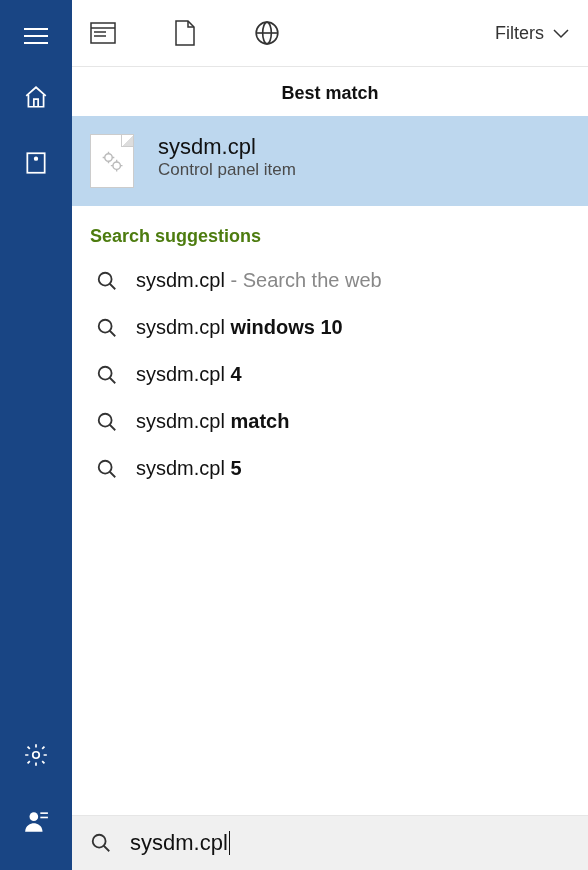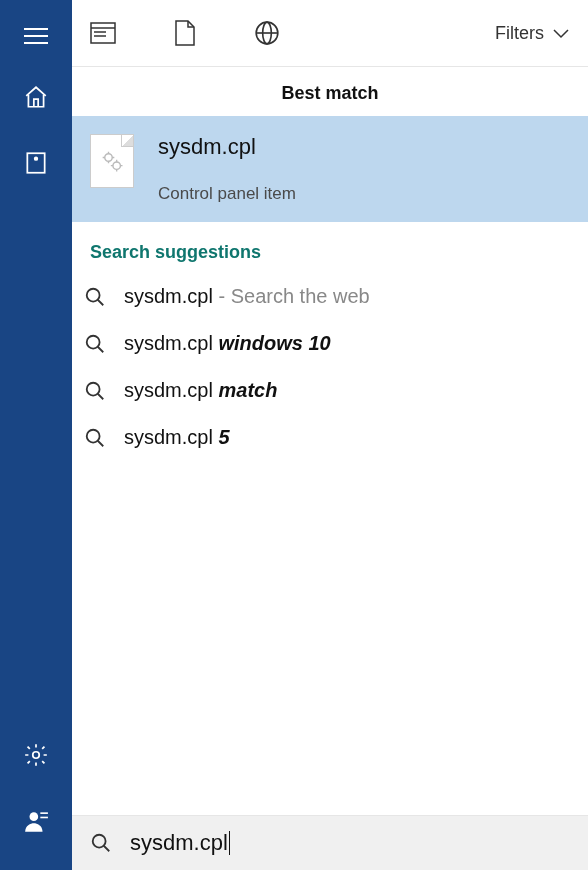--- a/index.html
+++ b/index.html
@@ -45,32 +45,32 @@
       width: 44px; height: 54px;
       background: #fff;
       border: 1px solid #ccc;
       position: relative;
       display: flex;
       align-items: center;
       justify-content: center;
     }
     .file-icon-box .fold { position: absolute; top: 0; right: 0; width: 12px; height: 12px; background: linear-gradient(135deg, #ffffff 50%, #ddd 50%); border-left: 1px solid #ccc; border-bottom: 1px solid #ccc; }
     .match-title { font-size: 22px; color: #111; }
-    .match-subtitle { font-size: 17px; color: #4a4a4a; margin-top: 24px; }
-    .suggestions-header { font-size: 18px; font-weight: 600; padding: 20px 18px 10px 18px; color: #0f766e; }
+    .match-subtitle { font-size: 17px; color: #4a4a4a; margin-top: 0; }
+    .suggestions-header { font-size: 18px; font-weight: 600; padding: 20px 18px 10px 18px; color: #4d7c0f; }
     .suggestion {
       display: flex;
       align-items: center;
-      padding: 12px 12px;
+      padding: 12px 24px;
       gap: 18px;
       font-size: 20px;
       color: #111;
     }
     .suggestion .search-icon { flex-shrink: 0; }
-    .bold { font-weight: 700; font-style: italic; }
+    .bold { font-weight: 700; }
     .subtle { color: #888; font-weight: 400; }
     .search-bar {
       margin-top: auto;
       display: flex;
       align-items: center;
       padding: 14px 18px;
       gap: 18px;
       background: #f0f0f0;
       border-top: 1px solid #e6e6e6;
     }
@@ -198,20 +198,27 @@
           <circle cx="10" cy="10" r="7"></circle>
           <line x1="15" y1="15" x2="21" y2="21"></line>
         </svg>
         <span><span>sysdm.cpl </span><span class="bold">windows 10</span></span>
       </div>
       <div class="suggestion">
         <svg width="22" height="22" viewBox="0 0 24 24" fill="none" stroke="#333" stroke-width="2" class="search-icon">
           <circle cx="10" cy="10" r="7"></circle>
           <line x1="15" y1="15" x2="21" y2="21"></line>
         </svg>
+        <span><span>sysdm.cpl </span><span class="bold">4</span></span>
+      </div>
+      <div class="suggestion">
+        <svg width="22" height="22" viewBox="0 0 24 24" fill="none" stroke="#333" stroke-width="2" class="search-icon">
+          <circle cx="10" cy="10" r="7"></circle>
+          <line x1="15" y1="15" x2="21" y2="21"></line>
+        </svg>
         <span><span>sysdm.cpl </span><span class="bold">match</span></span>
       </div>
       <div class="suggestion">
         <svg width="22" height="22" viewBox="0 0 24 24" fill="none" stroke="#333" stroke-width="2" class="search-icon">
           <circle cx="10" cy="10" r="7"></circle>
           <line x1="15" y1="15" x2="21" y2="21"></line>
         </svg>
         <span><span>sysdm.cpl </span><span class="bold">5</span></span>
       </div>
     </div>

